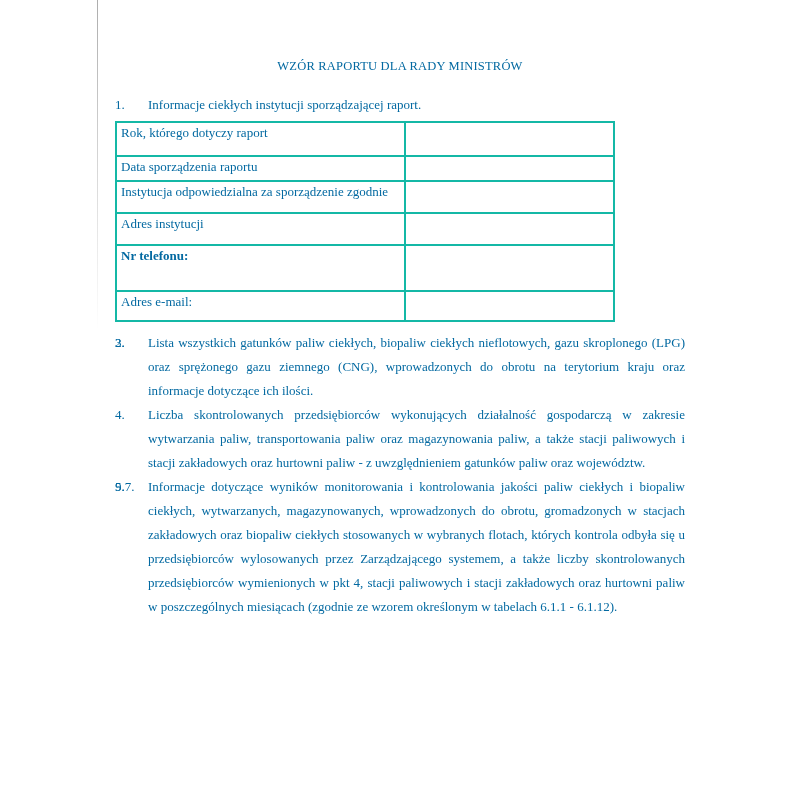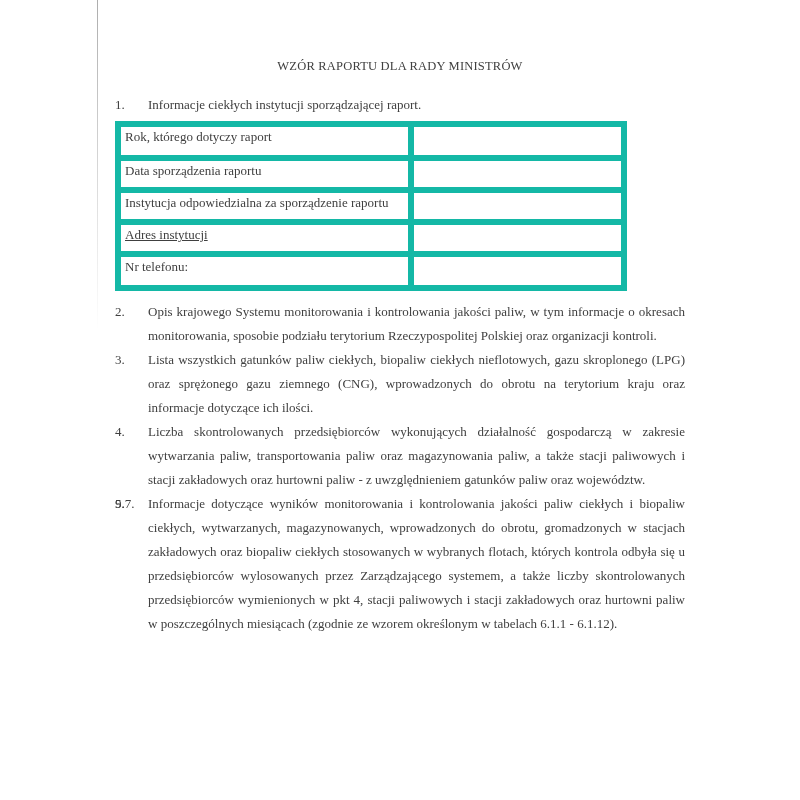--- a/index.html
+++ b/index.html
@@ -6,21 +6,21 @@
     margin: 0;
     padding: 0;
     background: #ffffff;
   }
   .page {
     position: relative;
     width: 800px;
     height: 800px;
     background: #ffffff;
     font-family: "Liberation Serif", "DejaVu Serif", serif;
-    color: #404040;
+    color: #0369a1;
     overflow: hidden;
   }
   .edge-left {
     position: absolute;
     left: 97px;
     top: 0;
     width: 1px;
     height: 330px;
     background: linear-gradient(to bottom, #adadad, rgba(200,200,200,0));
   }
@@ -54,33 +54,33 @@
     text-align: left;
     line-height: 15px;
   }
   table.inst-table {
     border-collapse: collapse;
     table-layout: fixed;
     width: 494px;
     margin-top: 9px;
   }
   table.inst-table td {
-    border: 6px solid #14b8a6;
+    border: 2px solid #14b8a6;
     vertical-align: top;
     padding: 2px 4px 0 4px;
     font-size: 13px;
     line-height: 16px;
   }
   td.lbl { width: 279px; }
   td.val { width: 199px; }
   tr.r1 { height: 34px; }
-  tr.r2 { height: 32px; }
+  tr.r2 { height: 25px; }
   tr.r3 { height: 32px; }
-  tr.r4 { height: 32px; text-decoration: underline; }
-  tr.r5 { height: 34px; }
+  tr.r4 { height: 32px; }
+  tr.r5 { height: 46px; font-weight: bold; }
   tr.r6 { height: 30px; }
   .items {
     margin-top: 9px;
   }
 </style>
 </head>
 <body>
 
 <div class="page">
   <div class="edge-left"></div>
@@ -98,38 +98,41 @@
       <tbody>
         <tr class="r1">
           <td class="lbl">Rok, którego dotyczy raport</td>
           <td class="val"></td>
         </tr>
         <tr class="r2">
           <td class="lbl">Data sporządzenia raportu</td>
           <td class="val"></td>
         </tr>
         <tr class="r3">
-          <td class="lbl">Instytucja odpowiedzialna za sporządzenie raportu</td>
+          <td class="lbl">Instytucja odpowiedzialna za sporządzenie zgodnie</td>
           <td class="val"></td>
         </tr>
         <tr class="r4">
           <td class="lbl">Adres instytucji</td>
           <td class="val"></td>
         </tr>
         <tr class="r5">
           <td class="lbl">Nr telefonu:</td>
           <td class="val"></td>
         </tr>
+        <tr class="r6">
+          <td class="lbl">Adres e-mail:</td>
+          <td class="val"></td>
+        </tr>
       </tbody>
     </table>
 
     <div class="items">
       <div class="item">
         <span class="num">2.</span>
-        <span>Opis krajowego Systemu monitorowania i kontrolowania jakości paliw, w tym informacje o okresach monitorowania, sposobie podziału terytorium Rzeczypospolitej Polskiej oraz organizacji kontroli.</span>
       </div>
       <div class="item">
         <span class="num">3.</span>
         <span>Lista wszystkich gatunków paliw ciekłych, biopaliw ciekłych nieflotowych, gazu skroplonego (LPG) oraz sprężonego gazu ziemnego (CNG), wprowadzonych do obrotu na terytorium kraju oraz informacje dotyczące ich ilości.</span>
       </div>
       <div class="item">
         <span class="num">4.</span>
         <span>Liczba skontrolowanych przedsiębiorców wykonujących działalność gospodarczą w zakresie wytwarzania paliw, transportowania paliw oraz magazynowania paliw, a także stacji paliwowych i stacji zakładowych oraz hurtowni paliw - z uwzględnieniem gatunków paliw oraz województw.</span>
       </div>
       <div class="item">

